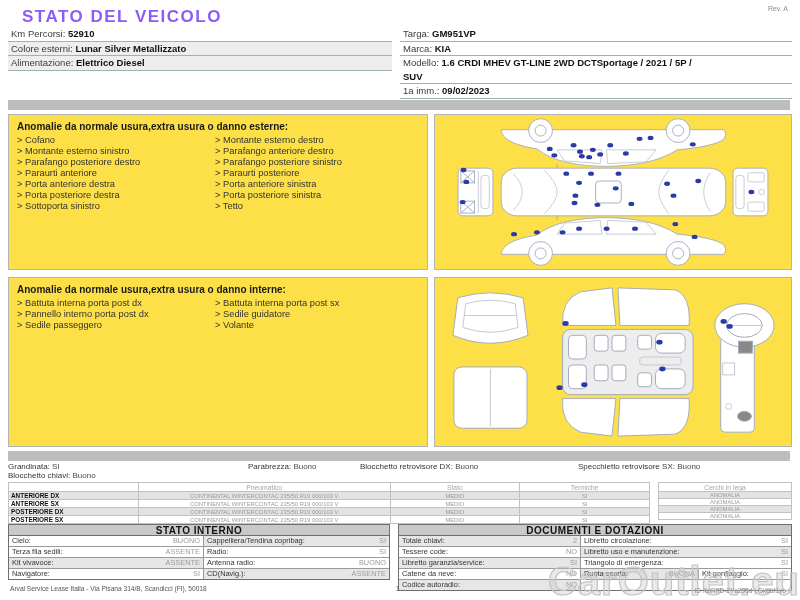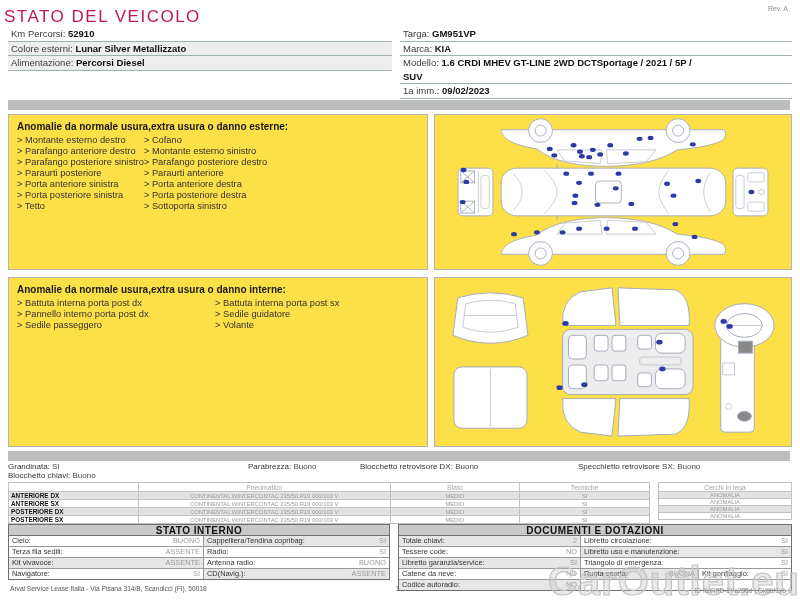--- a/index.html
+++ b/index.html
@@ -1,20 +1,20 @@
 <!DOCTYPE html>
 <html><head>
 <meta charset="utf-8">
 <style>
   * { margin:0; padding:0; box-sizing:border-box; }
   html,body { width:800px; height:600px; background:#fff; font-family:"Liberation Sans", sans-serif; color:#222; overflow:hidden; }
   .page { position:relative; width:800px; height:600px; background:#fff; }
 
   
-  .title { position:absolute; left:4px; top:7px; font-size:17px; font-weight:normal; letter-spacing:1.5px; color:#be185d; }
+  .title { position:absolute; left:22px; top:7px; font-size:17px; font-weight:bold; letter-spacing:1.5px; color:#8b5cf6; }
   .rev { position:absolute; right:12px; top:5px; font-size:7px; color:#8a8a8a; }
   .hdr-left { position:absolute; left:8px; top:27px; width:384px; }
   .hdr-right { position:absolute; left:400px; top:27px; width:392px; }
   .hdr-row { font-size:9.5px; line-height:13.5px; border-bottom:1px solid #9fb3ad; padding:0 3px; min-height:14px; }
   .hdr-row .lbl { color:#3a3a3a; }
   .hdr-row .val { font-weight:bold; color:#111; }
   .shade { background:#eeeeee; }
 
   .divider { position:absolute; left:8px; right:10px; height:10px; background:#bdbdbd; }
   #divider1 { top:100px; }
@@ -78,52 +78,52 @@
 <body>
 
 <div class="page">
 
   <div class="title">STATO DEL VEICOLO</div>
   <div class="rev">Rev. A</div>
 
   <div class="hdr-left">
     <div class="hdr-row"><span class="lbl">Km Percorsi:</span> <span class="val">52910</span></div>
     <div class="hdr-row shade"><span class="lbl">Colore esterni:</span> <span class="val">Lunar Silver Metallizzato</span></div>
-    <div class="hdr-row shade"><span class="lbl">Alimentazione:</span> <span class="val">Percorsi Diesel</span></div>
+    <div class="hdr-row shade"><span class="lbl">Alimentazione:</span> <span class="val">Elettrico Diesel</span></div>
   </div>
 
   <div class="hdr-right">
     <div class="hdr-row"><span class="lbl">Targa:</span> <span class="val">GM951VP</span></div>
     <div class="hdr-row"><span class="lbl">Marca:</span> <span class="val">KIA</span></div>
     <div class="hdr-row"><span class="lbl">Modello:</span> <span class="val">1.6 CRDI MHEV GT-LINE 2WD DCTSportage / 2021 / 5P /</span><br><span class="val">SUV</span></div>
     <div class="hdr-row"><span class="lbl">1a imm.:</span> <span class="val">09/02/2023</span></div>
   </div>
 
   <div class="divider" id="divider1"></div>
 
   <div class="anom-box" id="ext-list-box">
     <div class="anom-title">Anomalie da normale usura,extra usura o danno esterne:</div>
     <div class="anom-cols">
+      <ul class="anom-col left">
+        <li>Cofano</li>
+        <li>Montante esterno sinistro</li>
+        <li>Parafango posteriore destro</li>
+        <li>Paraurti anteriore</li>
+        <li>Porta anteriore destra</li>
+        <li>Porta posteriore destra</li>
+        <li>Sottoporta sinistro</li>
+      </ul>
       <ul class="anom-col">
         <li>Montante esterno destro</li>
         <li>Parafango anteriore destro</li>
         <li>Parafango posteriore sinistro</li>
         <li>Paraurti posteriore</li>
         <li>Porta anteriore sinistra</li>
         <li>Porta posteriore sinistra</li>
         <li>Tetto</li>
-      </ul>
-      <ul class="anom-col left">
-        <li>Cofano</li>
-        <li>Montante esterno sinistro</li>
-        <li>Parafango posteriore destro</li>
-        <li>Paraurti anteriore</li>
-        <li>Porta anteriore destra</li>
-        <li>Porta posteriore destra</li>
-        <li>Sottoporta sinistro</li>
       </ul>
     </div>
   </div>
 
   <div class="anom-box" id="ext-diag-box">
     <svg class="diag-svg" viewBox="0 0 358 168">
       <g fill="#fff" stroke="#a4abbc" stroke-width="1">
 
         <g id="sideview">
           <path d="M57,152 C58,141 72,135 96,131 C113,117 142,112 171,112 C201,112 229,117 249,130 C273,132 292,136 299,141 C303,145 302,149 300,152 Z"></path>

